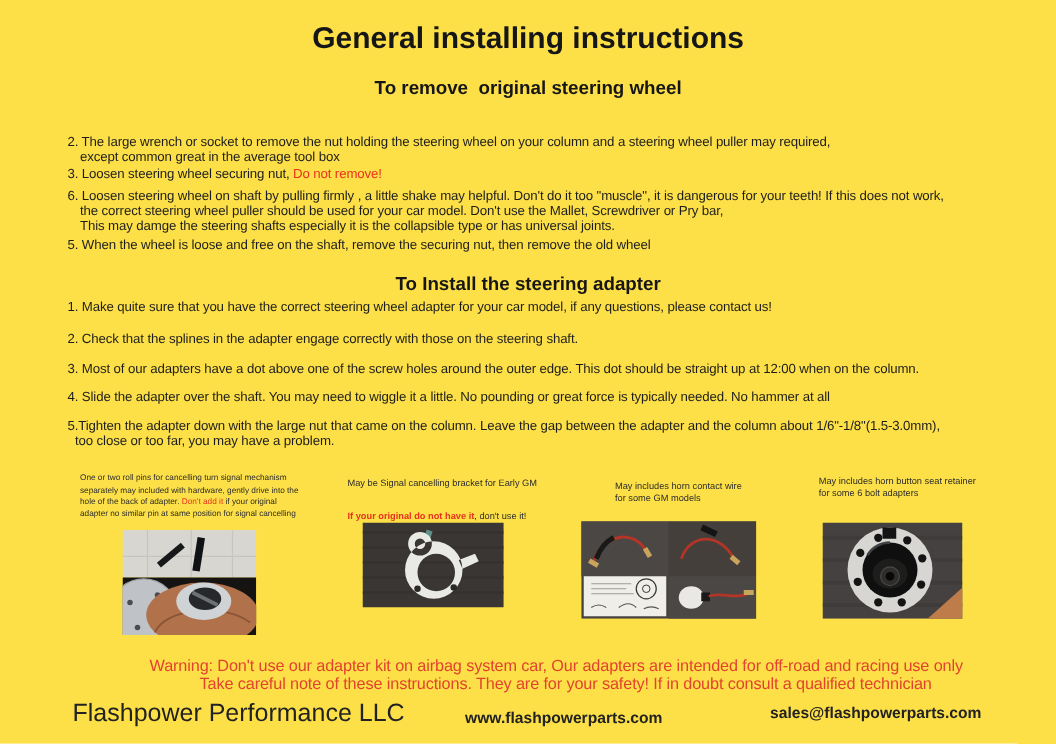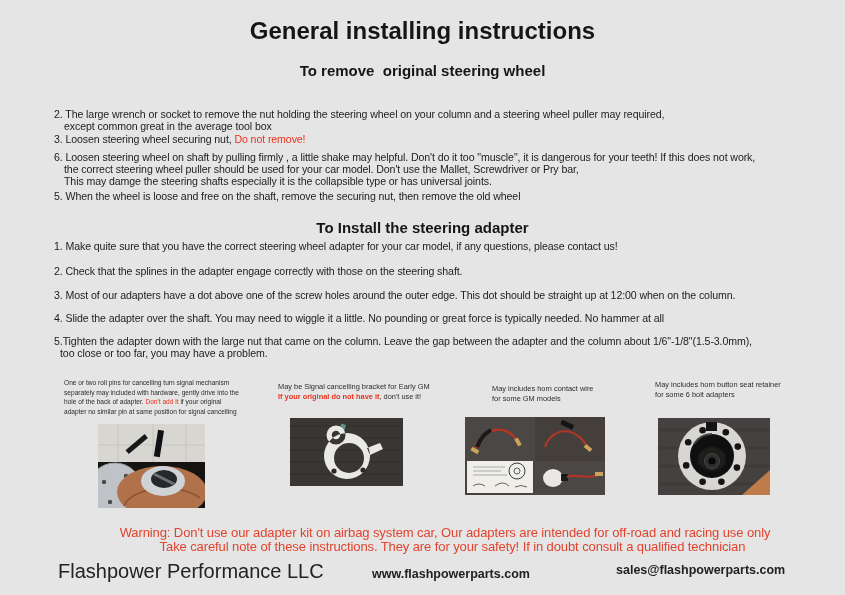--- a/index.html
+++ b/index.html
@@ -2,21 +2,21 @@
 <html style="--accent-red: #e8321e; --warning-red: #e2432e; --text: #1d1d1d;"><head>
 <meta charset="utf-8">
 <style>
   :root{
     --accent-red:#e8321e;
     --warning-red:#e2432e;
     --text:#1d1d1d;
   }
   html,body{margin:0;padding:0;background:#fff;}
   .page{
-    position:relative;width:845px;height:595px;background:#e5e5e5;
+    position:relative;width:845px;height:595px;background:#fde047;
     font-family:"Liberation Sans",sans-serif;color:var(--text);overflow:hidden;
   }
   .title{
     position:absolute;top:17px;left:0;width:100%;text-align:center;
     font-size:24px;font-weight:bold;color:#161616;
   }
   .sec-heading{
     position:absolute;left:0;width:100%;text-align:center;
     font-size:15px;font-weight:bold;white-space:pre-wrap;color:#161616;
   }
@@ -85,21 +85,21 @@
 
   <div class="note" style="left:64px;top:378px;width:175px">
     <div>One or two roll pins for cancelling turn signal mechanism</div>
     <div>separately may included with hardware, gently drive into the</div>
     <div><span>hole of the back of adapter. </span><span class="red">Don't add it</span><span> if your original</span></div>
     <div>adapter no similar pin at same position for signal cancelling</div>
   </div>
 
   <div class="note note-lg" style="left:278px;top:382px;width:165px">
     <div>May be Signal cancelling bracket for Early GM</div>
-    <div style="margin-top:0"><span class="red bold">If your original do not have it</span><span>, don't use it!</span></div>
+    <div style="margin-top:16px"><span class="red bold">If your original do not have it</span><span>, don't use it!</span></div>
   </div>
 
   <div class="note note-lg" style="left:492px;top:384px;width:145px">
     <div>May includes horn contact wire</div>
     <div>for some GM models</div>
   </div>
 
   <div class="note note-lg" style="left:655px;top:380px;width:160px">
     <div>May includes horn button seat retainer</div>
     <div>for some 6 bolt adapters</div>

